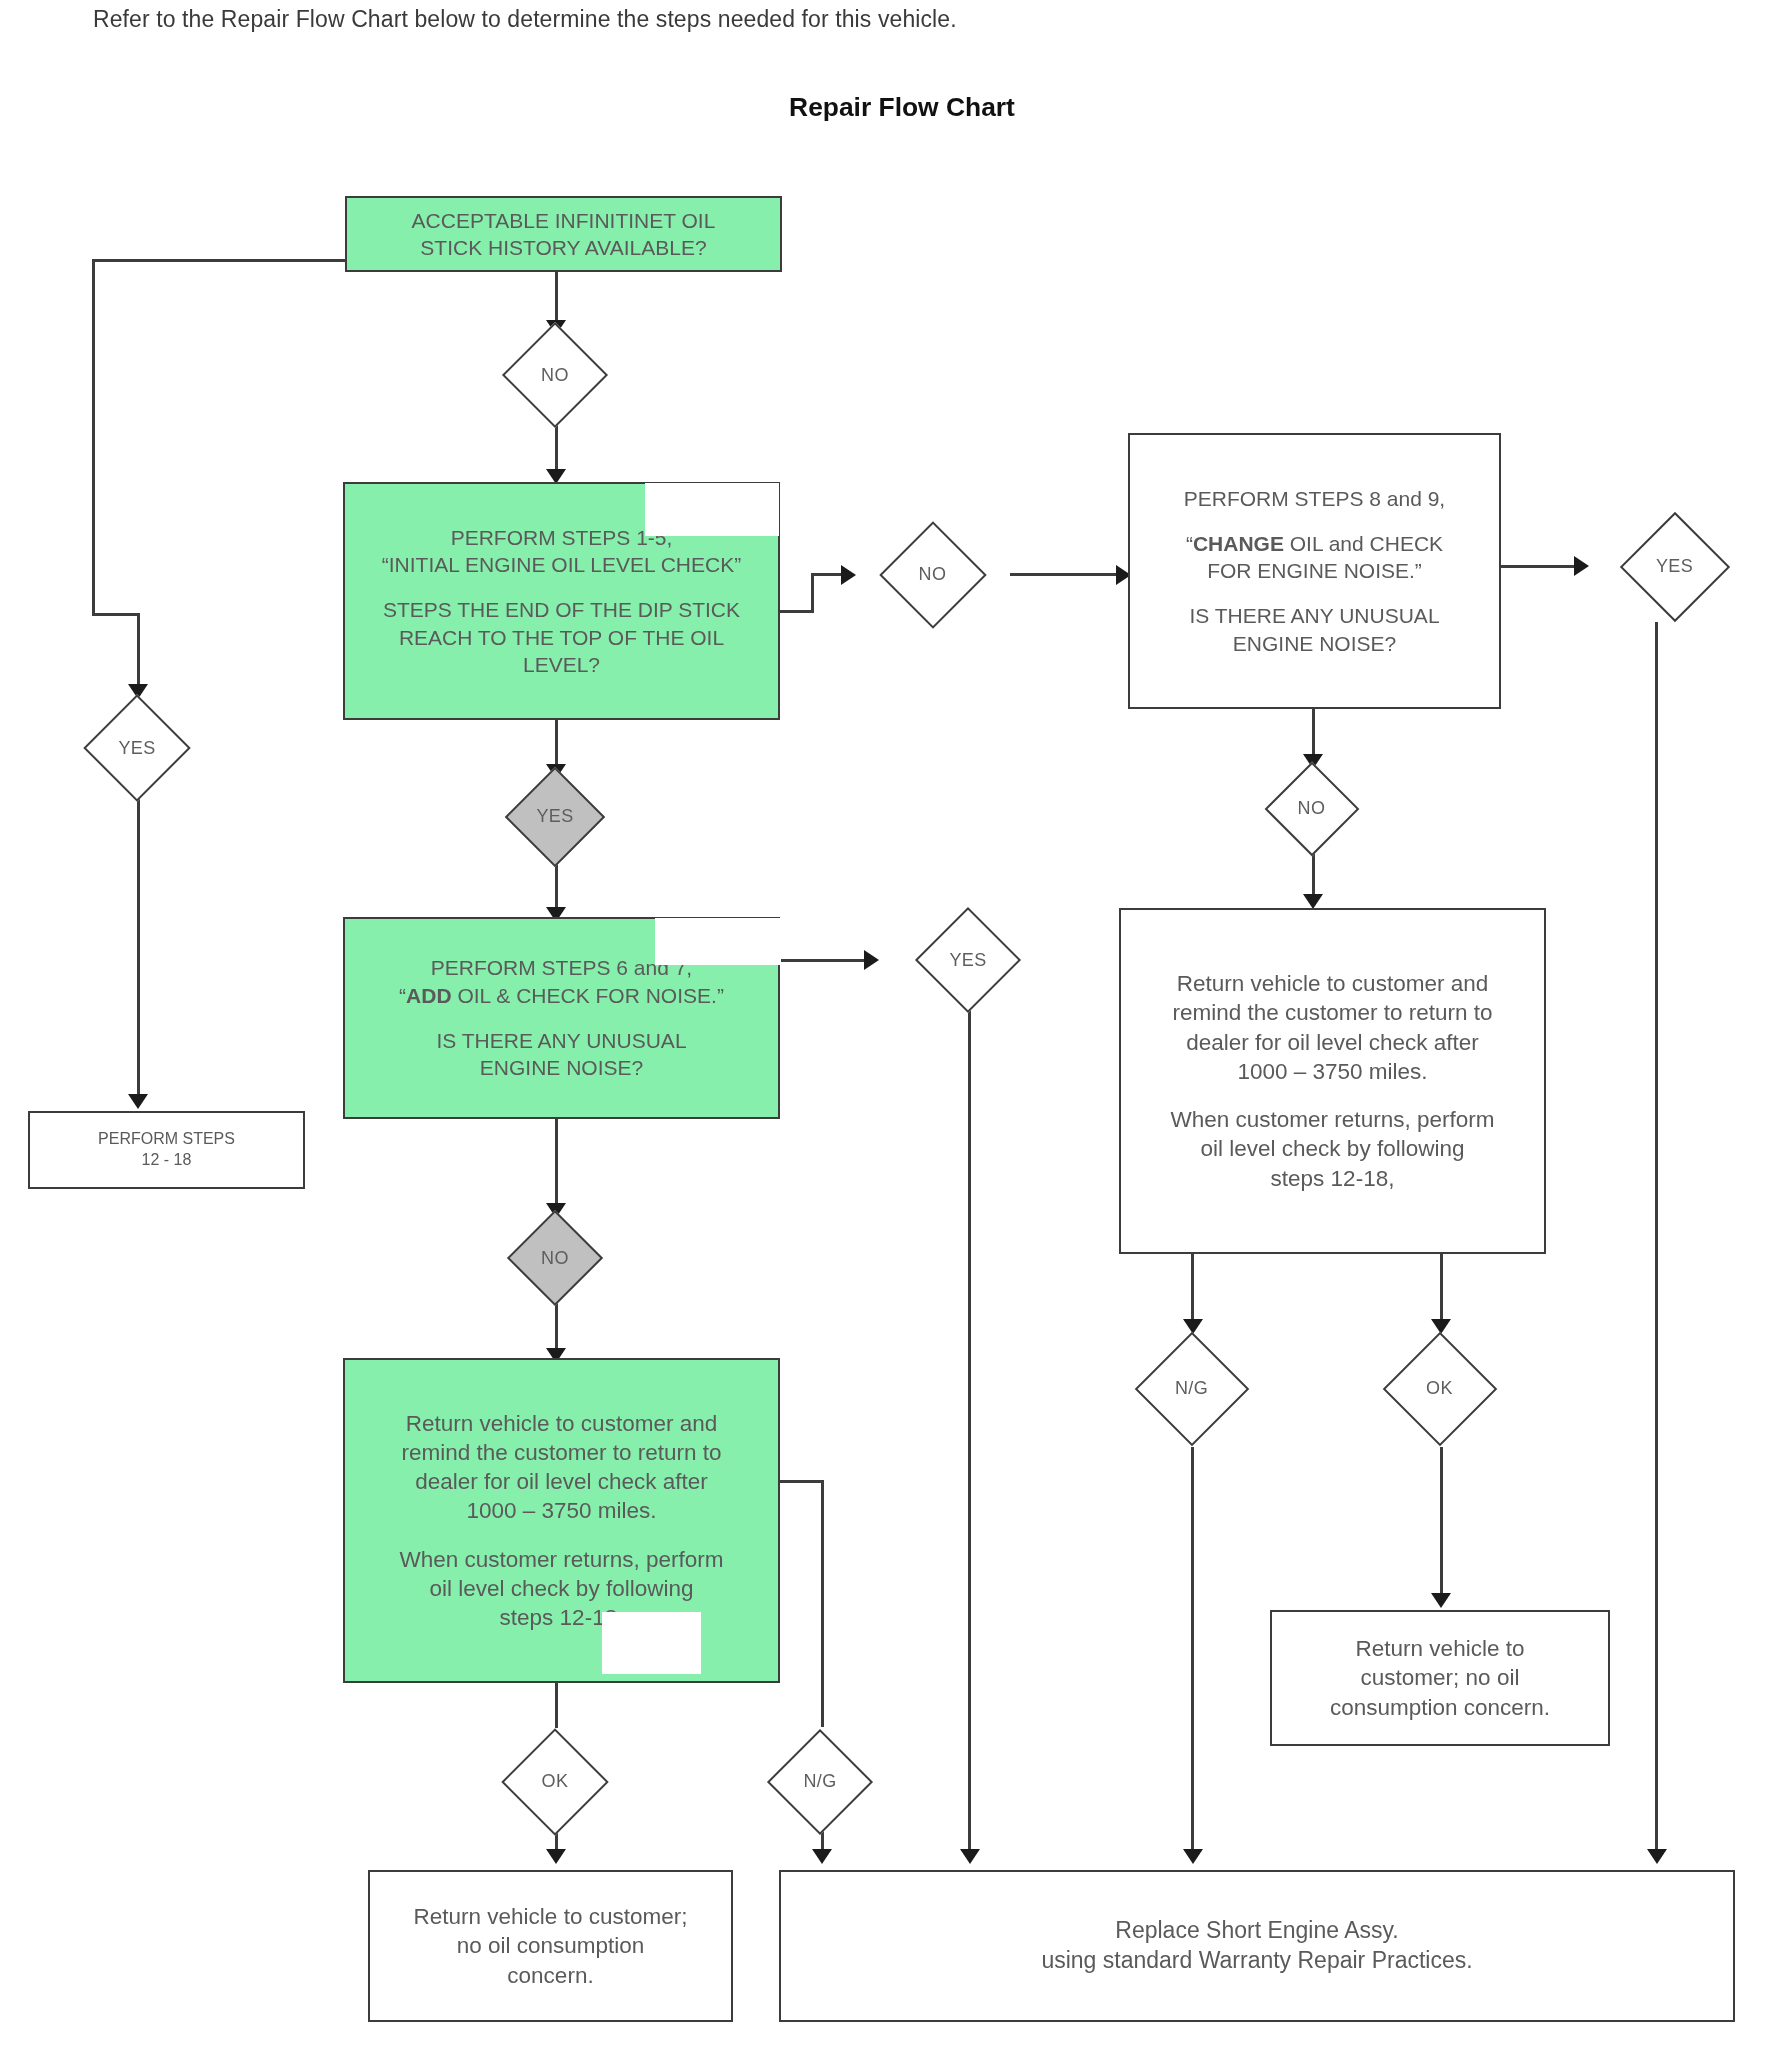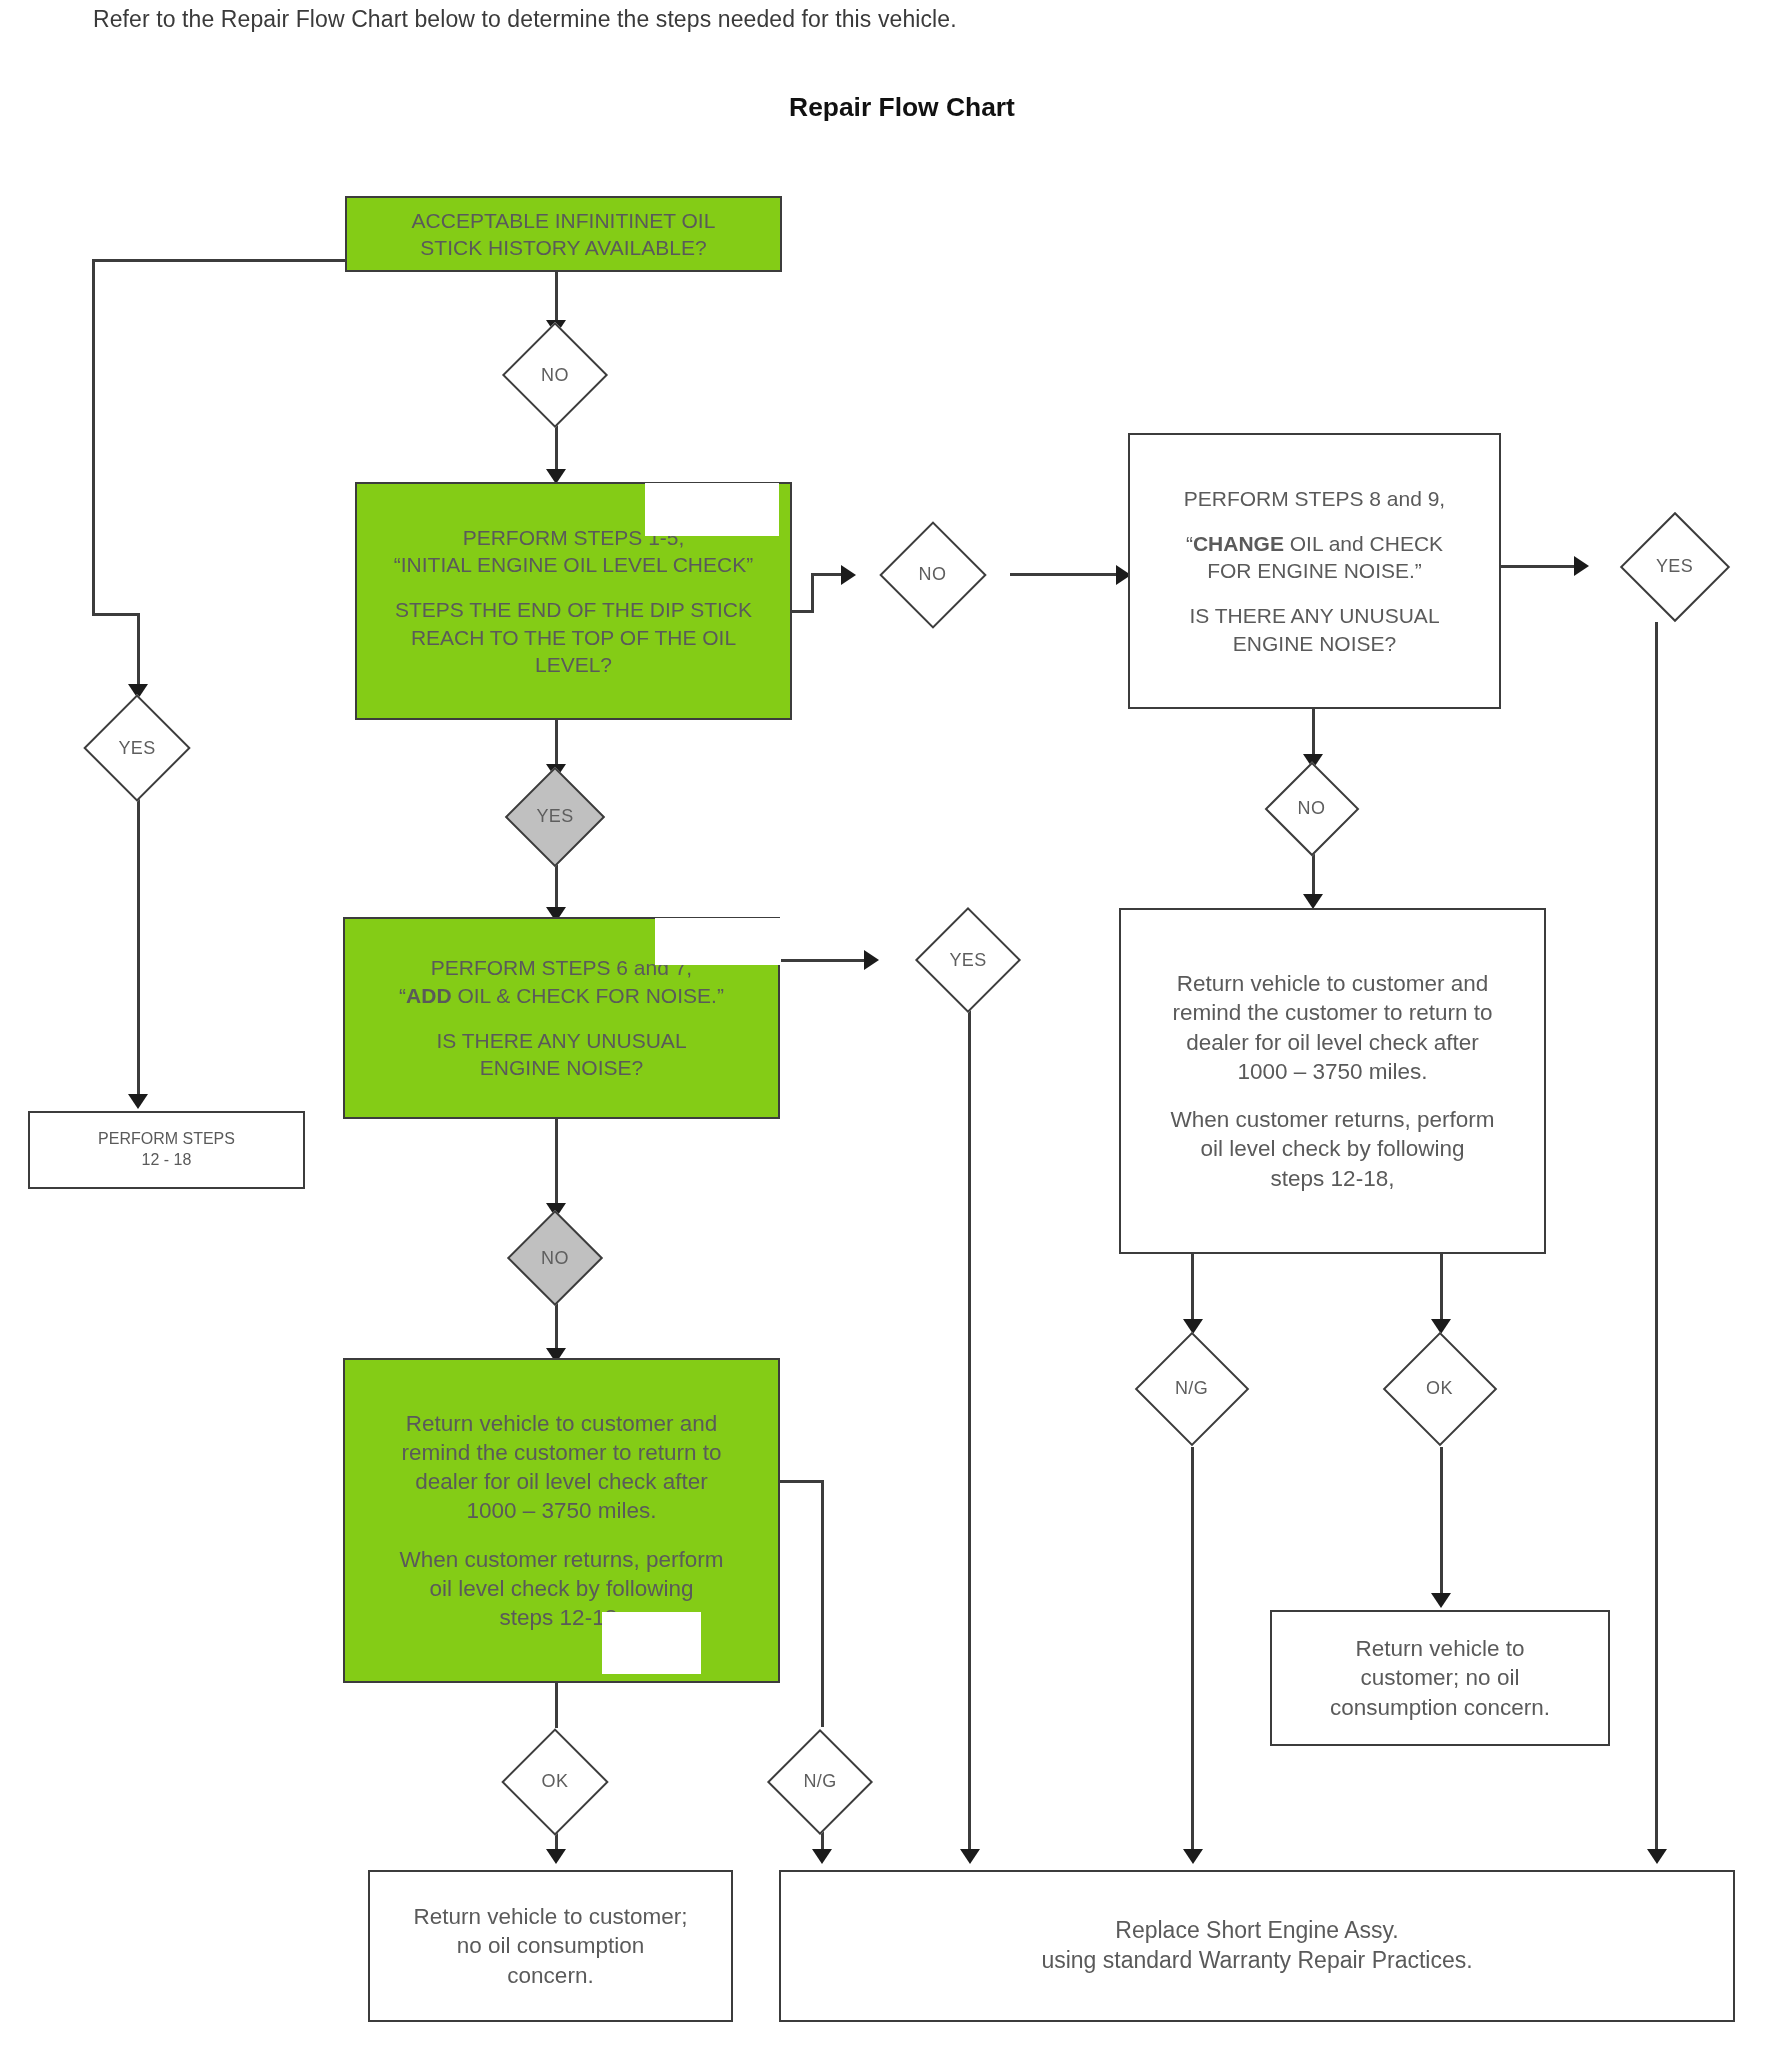--- a/index.html
+++ b/index.html
@@ -42,21 +42,21 @@
     justify-content:center;
     text-align:center;
     line-height:1.30;
     color:#5a5a5a;
   }
   .rect{
     border:2.3px solid #3c3c3c;
     background:#ffffff;
     padding:4.7px 7.8px;
   }
-  .rect.gray{ background:#84cc16; }
+  .rect.gray{ background:#86efac; }
   .rect .txt{ width:100%; }
 
   
   .dia{
     position:absolute;
     display:block;
   }
   .dia .shape{
     position:absolute;
     left:50%; top:50%;
@@ -205,21 +205,21 @@
     <div class="lbl">YES</div>
   </div>
 
   <div class="node rect" style="left:28px; top:1111px; width:277px; height:78px; font-size:16px;">
     <div class="txt">
       <div>PERFORM STEPS</div>
       <div>12 - 18</div>
     </div>
   </div>
 
-  <div class="node rect gray" style="left:343px; top:482px; width:437px; height:238px; font-size:21px;margin-left:12px;">
+  <div class="node rect gray" style="left:343px; top:482px; width:437px; height:238px; font-size:21px;">
     <div class="txt">
       <div>PERFORM STEPS 1-5,</div>
       <div>“INITIAL ENGINE OIL LEVEL CHECK”</div>
       <span class="blank-line"></span>
       <div>STEPS THE END OF THE DIP STICK</div>
       <div>REACH TO THE TOP OF THE OIL</div>
       <div>LEVEL?</div>
     </div>
   </div>
   <div class="redact" style="left:645px; top:483px; width:134px; height:53px;"></div>

